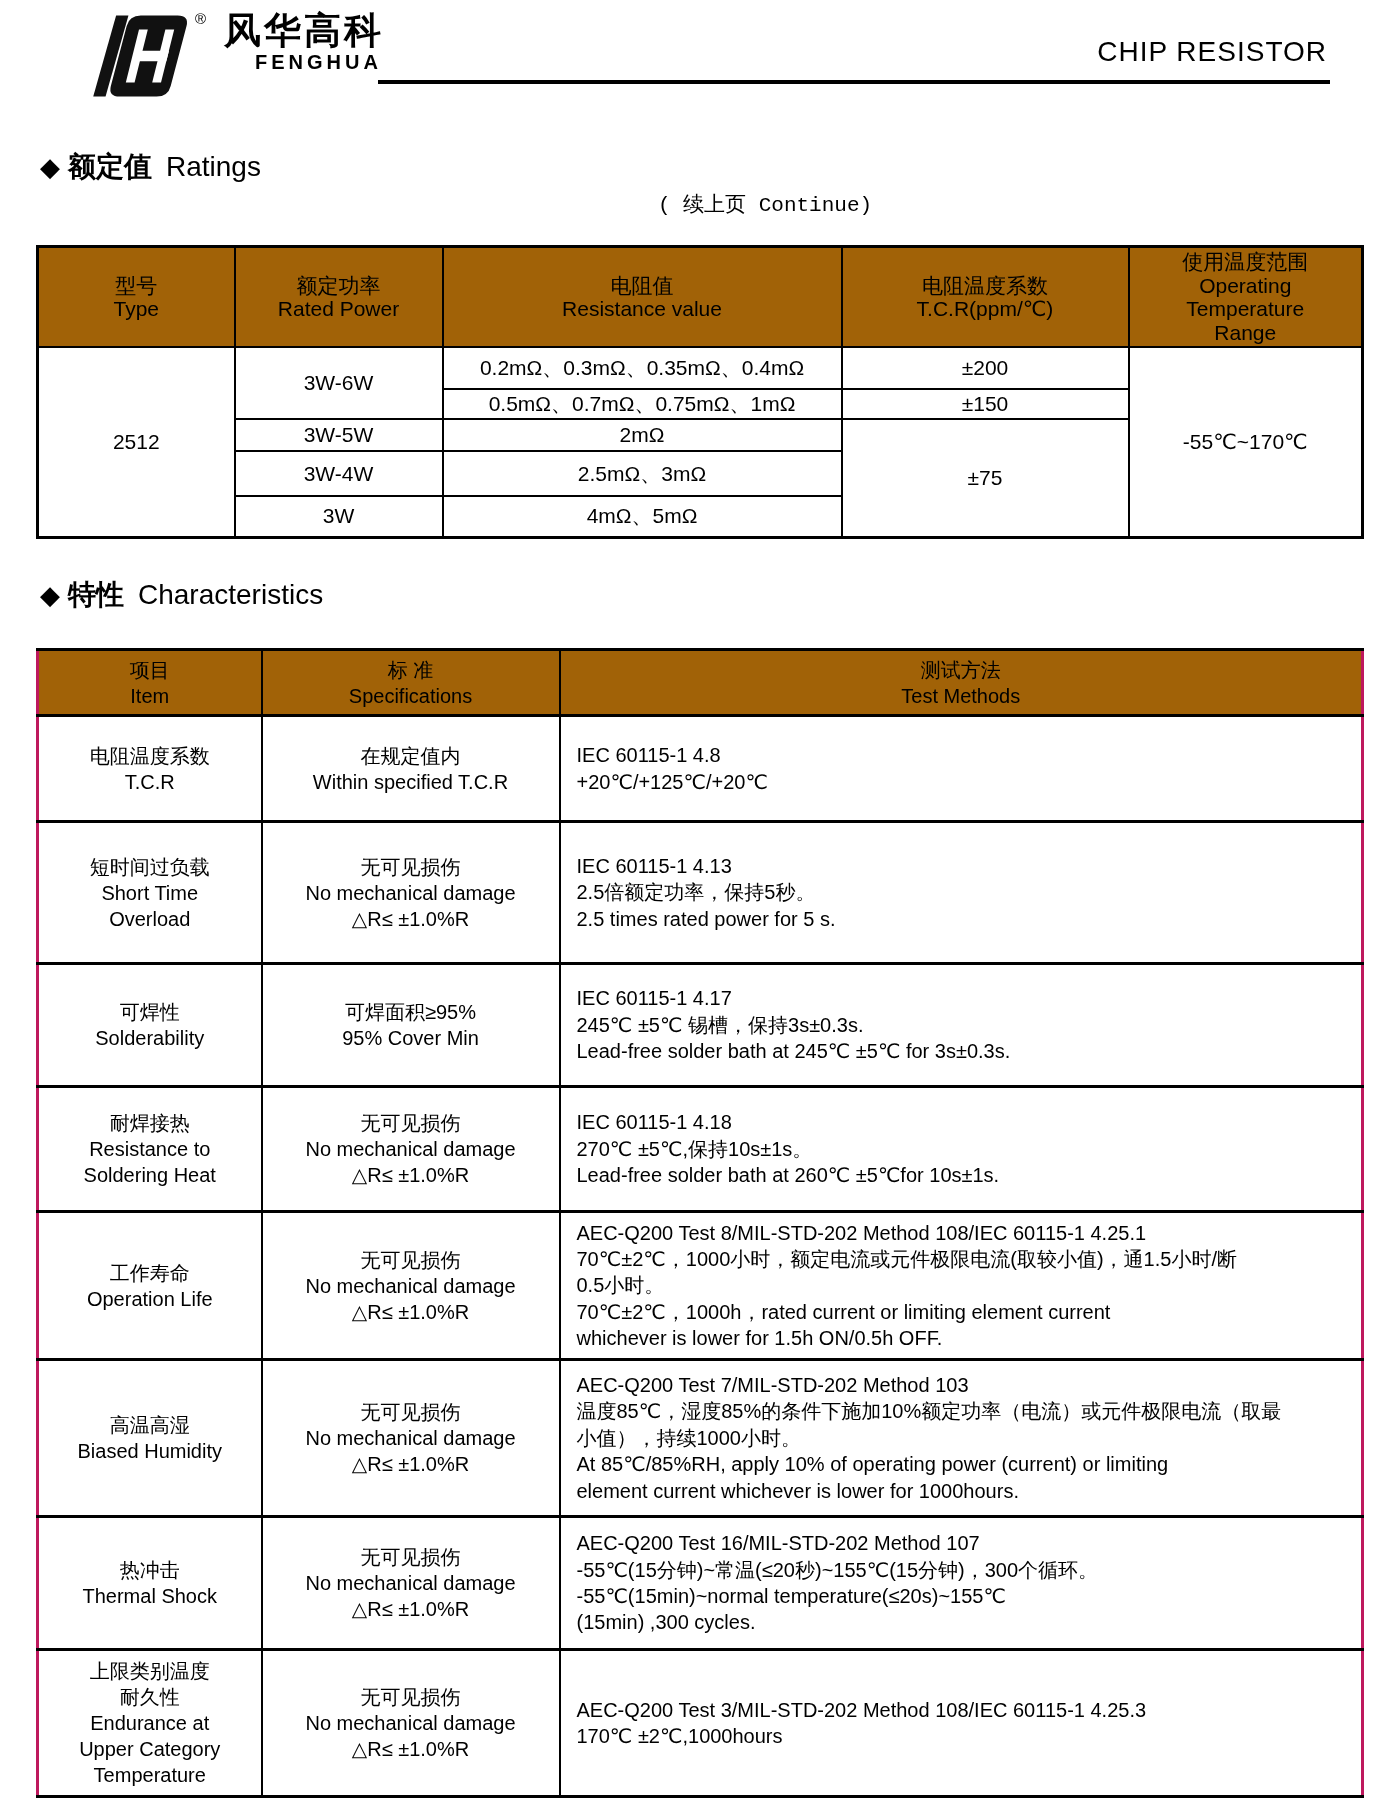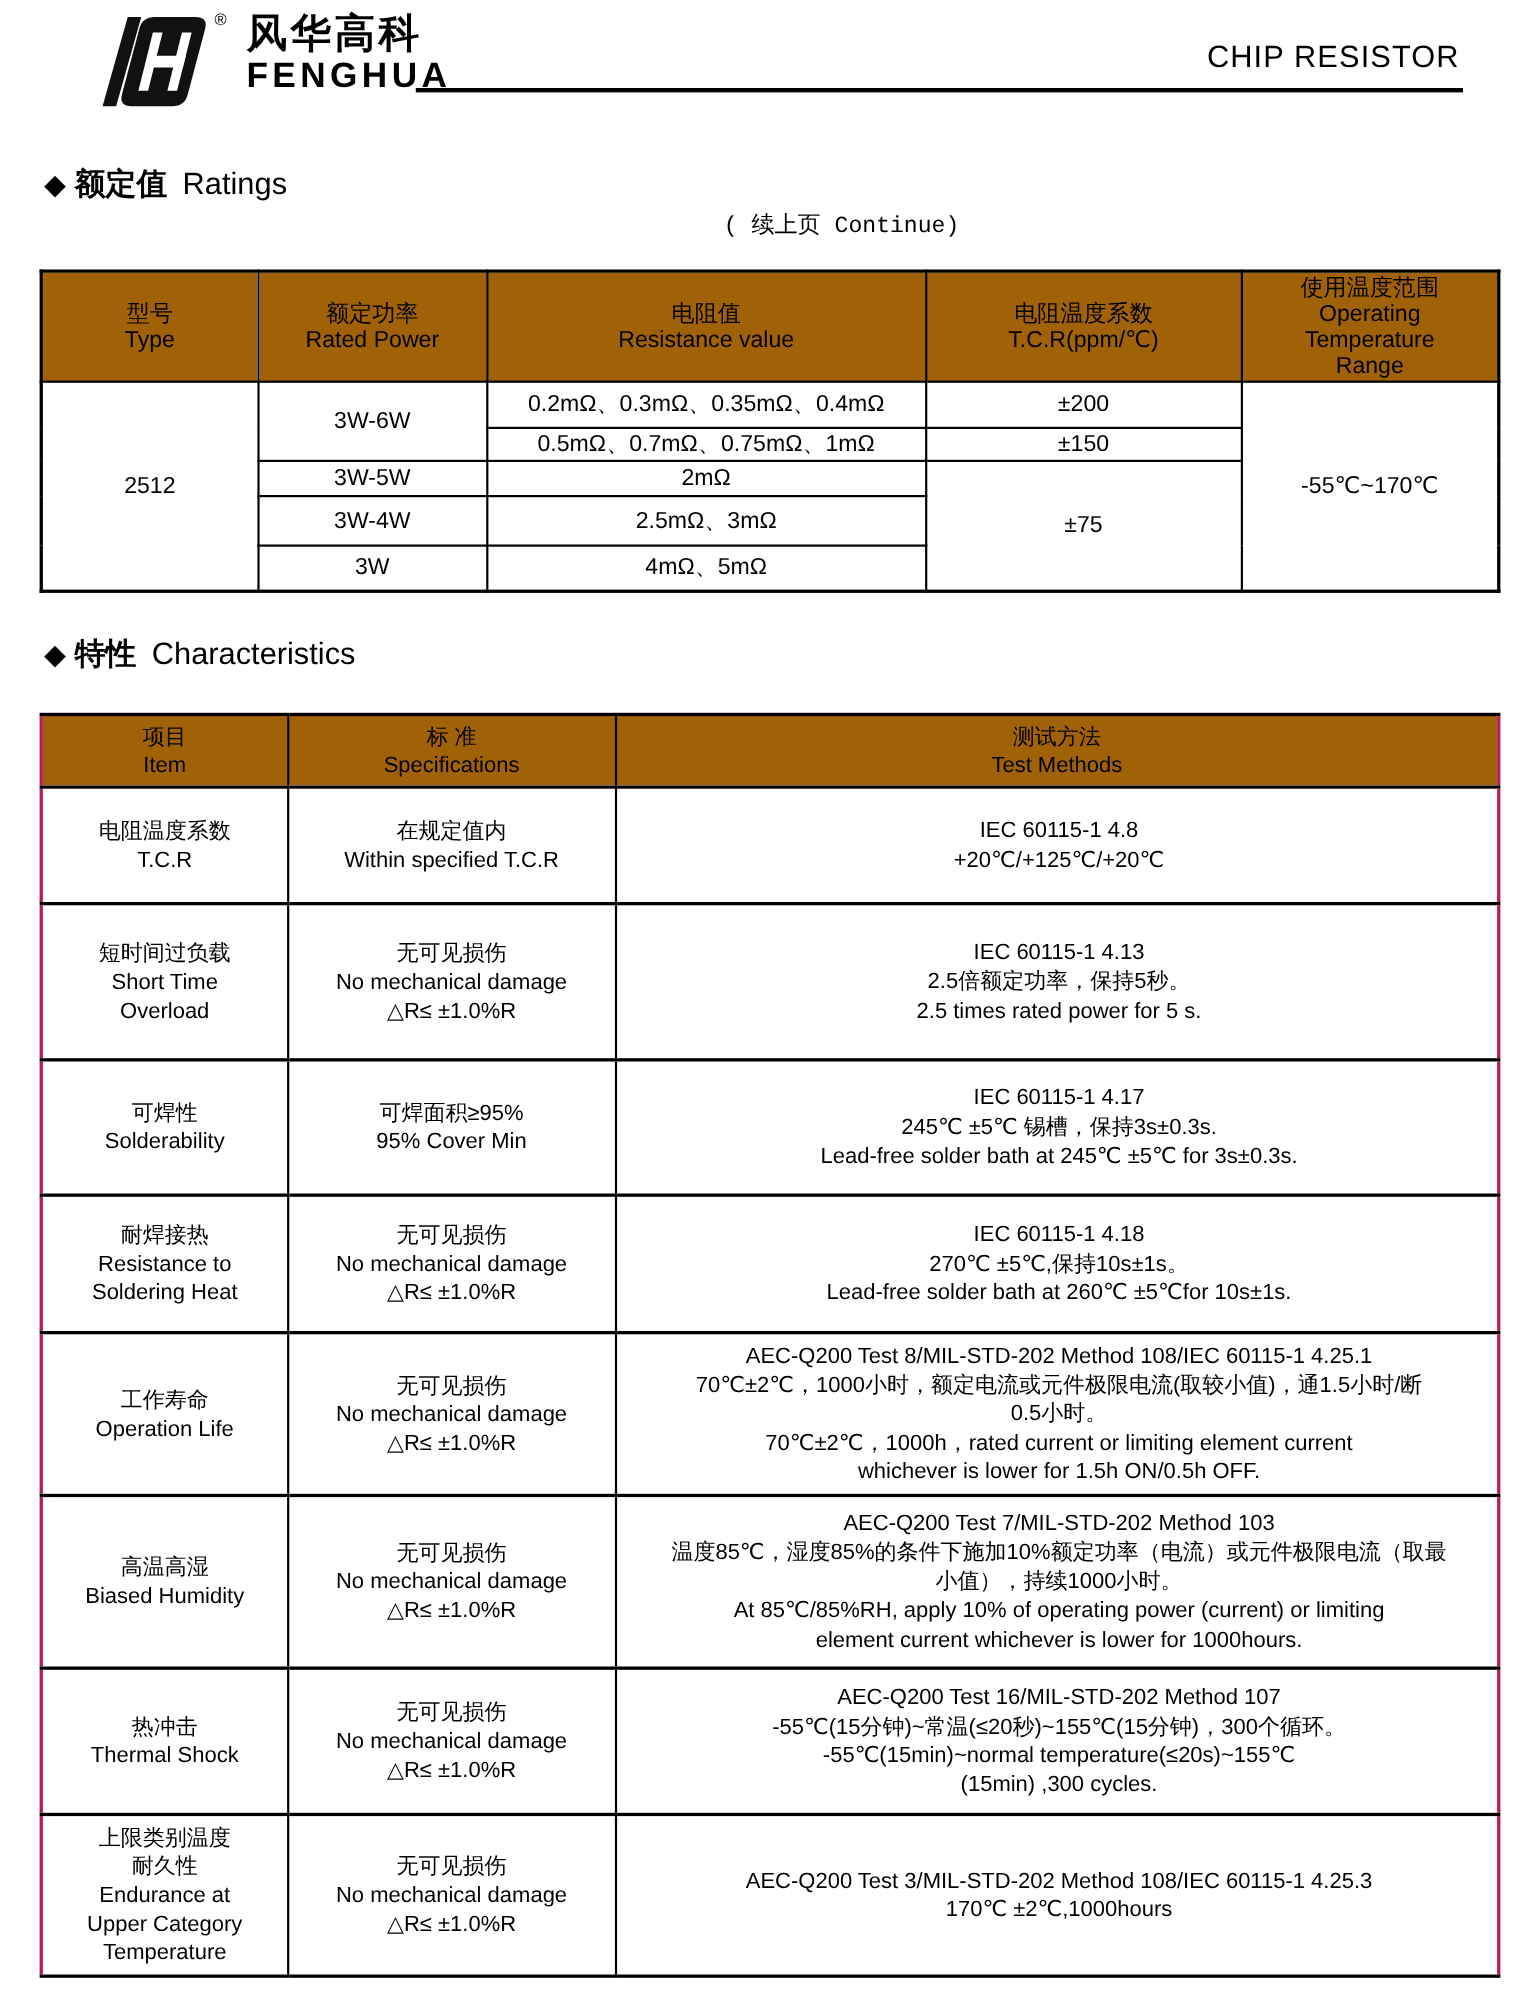--- a/index.html
+++ b/index.html
@@ -7,21 +7,21 @@
     position:relative; width:1385px; height:1808px; background:#ffffff;
     font-family:"Liberation Sans","DejaVu Sans",sans-serif; color:#000;
     overflow:hidden;
   }
   
   .brand { position:absolute; left:85px; top:12px; display:flex; align-items:flex-start; }
   .logo-mark { display:block; }
   .reg-mark { font-size:15px; margin:-2px 0 0 2px; }
   .logo-text { margin-left:18px; }
   .logo-cn { font-size:37px; font-weight:bold; letter-spacing:3px; line-height:1.05; }
-  .logo-en { font-size:32px; font-weight:bold; letter-spacing:4px; line-height:1.1; }
+  .logo-en { font-size:20px; font-weight:bold; letter-spacing:4px; line-height:1.1;margin-left:31px; }
   .doc-title { position:absolute; right:58px; top:36px; font-size:28px; letter-spacing:1px; }
   .header-rule { position:absolute; left:378px; top:80px; width:952px; height:4px; background:#000; }
   
   .sec-heading { position:absolute; left:40px; font-size:28px; white-space:nowrap; }
   .sec-heading .diamond { font-size:26px; margin-right:8px; }
   .sec-heading .cn { font-weight:bold; margin-right:14px;text-align:right; }
   .sec-heading .en { font-weight:normal; }
   #ratings-heading { top:148px; }
   #characteristics-heading { top:576px; }
   .continue-note { position:absolute; left:400px; top:190px; width:730px; text-align:center; font-size:21px;font-family:Liberation Mono, monospace; }
@@ -34,21 +34,21 @@
   .rt th, .rt td { border:2px solid #000; text-align:center; font-size:21px; line-height:1.15; padding:2px 4px; }
   .rt th { line-height:1.12; }
   .rt tr.hdr { height:93px; }
   
   .ct { left:36px; top:648px; width:1325px; border:3px solid #be185d; }
   .ct th, .ct td { border-left:2px solid #000; border-right:2px solid #000;
                    border-top:3px solid #000; border-bottom:3px solid #000;
                    font-size:20px; line-height:1.3; padding:4px 6px; }
   .ct th { text-align:center; }
   .ct td.c { text-align:center; }
-  .ct td.m { text-align:center; padding-left:16px; padding-right:12px; line-height:1.32; }
+  .ct td.m { text-align:left; padding-left:16px; padding-right:12px; line-height:1.32; }
   .ct tr.hdr { height:66px; }
 </style>
 </head>
 <body>
 
 <div class="page">
 
   <div class="brand">
     <svg class="logo-mark" width="108" height="88" viewBox="0 0 120 100" xmlns="http://www.w3.org/2000/svg">
       <path d="M34 4 L48 4 L22 96 L8 96 Z" fill="#111"></path>

